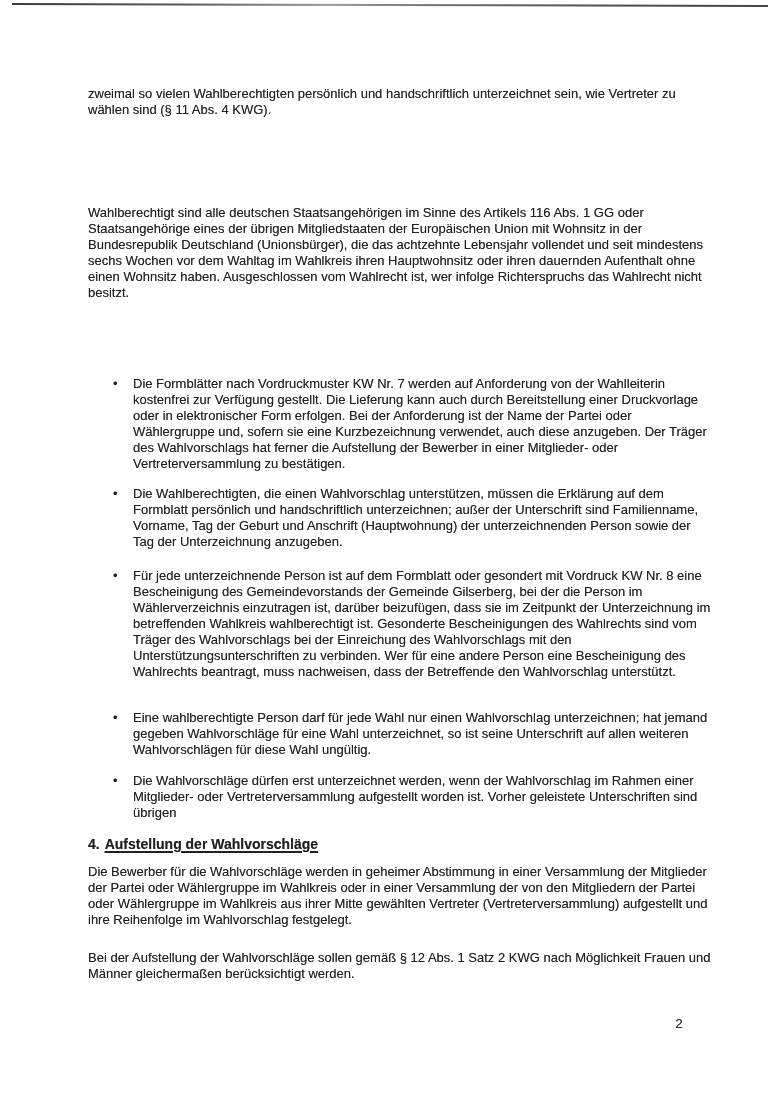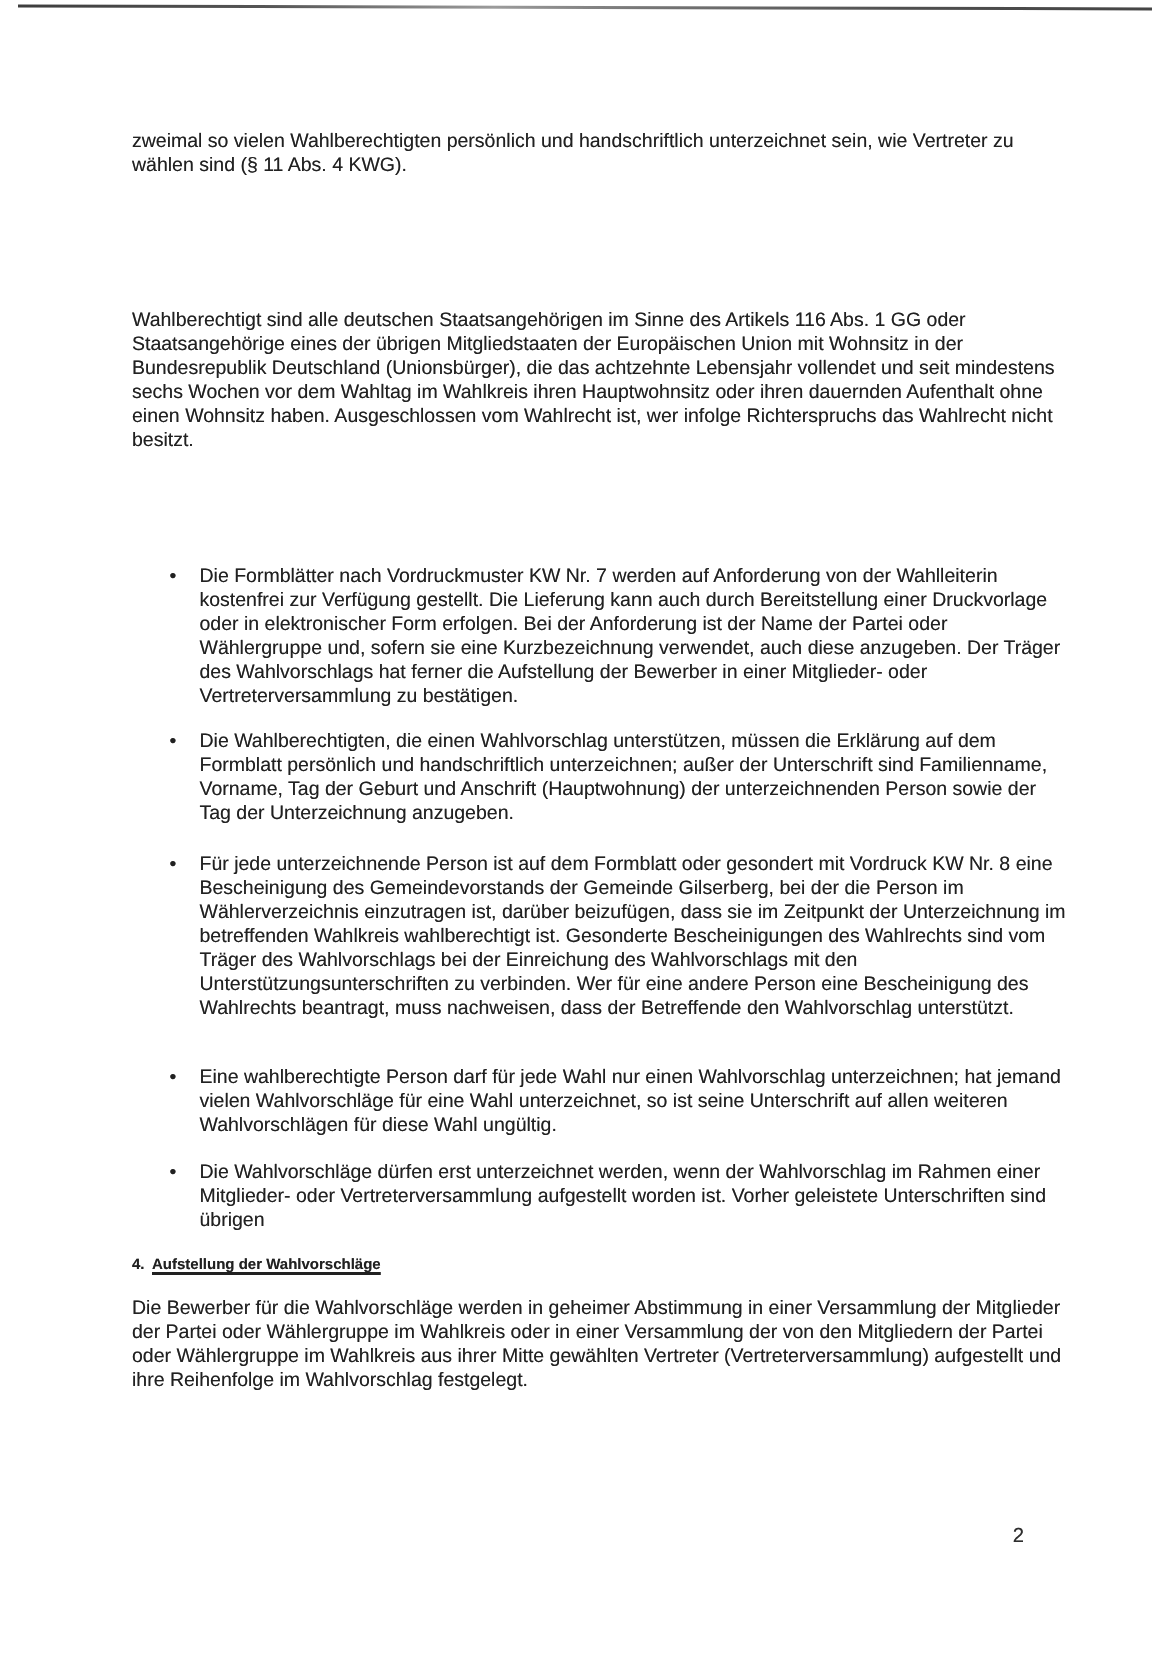--- a/index.html
+++ b/index.html
@@ -46,21 +46,21 @@
     font-size: 13px;
   }
   .bullet-item .btext {
     flex: 1 1 auto;
   }
   .heading {
     position: absolute;
     left: 88px;
     width: 625px;
     font-weight: bold;
-    font-size: 10px;
+    font-size: 14px;
   }
   .heading .hnum { margin-right: 5px; }
   .heading .htitle {
     text-decoration: underline;
     text-decoration-thickness: 1.5px;
     text-underline-offset: 2px;
   }
   .page-number {
     position: absolute;
     left: 668px;
@@ -88,28 +88,29 @@
   <div class="bullet-item" style="top:486px">
     <span class="marker">•</span>
     <span class="btext">Die Wahlberechtigten, die einen Wahlvorschlag unterstützen, müssen die Erklärung auf dem Formblatt persönlich und handschriftlich unterzeichnen; außer der Unterschrift sind Familienname, Vorname, Tag der Geburt und Anschrift (Hauptwohnung) der unterzeichnenden Person sowie der Tag der Unterzeichnung anzugeben.</span>
   </div>
   <div class="bullet-item" style="top:568px">
     <span class="marker">•</span>
     <span class="btext">Für jede unterzeichnende Person ist auf dem Formblatt oder gesondert mit Vordruck KW Nr. 8 eine Bescheinigung des Gemeindevorstands der Gemeinde Gilserberg, bei der die Person im Wählerverzeichnis einzutragen ist, darüber beizufügen, dass sie im Zeitpunkt der Unterzeichnung im betreffenden Wahlkreis wahlberechtigt ist. Gesonderte Bescheinigungen des Wahlrechts sind vom Träger des Wahlvorschlags bei der Einreichung des Wahlvorschlags mit den Unterstützungsunterschriften zu verbinden. Wer für eine andere Person eine Bescheinigung des Wahlrechts beantragt, muss nachweisen, dass der Betreffende den Wahlvorschlag unterstützt.</span>
   </div>
   <div class="bullet-item" style="top:710px">
     <span class="marker">•</span>
-    <span class="btext">Eine wahlberechtigte Person darf für jede Wahl nur einen Wahlvorschlag unterzeichnen; hat jemand vielen Wahlvorschläge für eine Wahl unterzeichnet, so ist seine Unterschrift auf allen weiteren Wahlvorschlägen für diese Wahl ungültig.</span>
+    <span class="btext">Eine wahlberechtigte Person darf für jede Wahl nur einen Wahlvorschlag unterzeichnen; hat jemand gegeben Wahlvorschläge für eine Wahl unterzeichnet, so ist seine Unterschrift auf allen weiteren Wahlvorschlägen für diese Wahl ungültig.</span>
   </div>
   <div class="bullet-item" style="top:773px">
     <span class="marker">•</span>
     <span class="btext">Die Wahlvorschläge dürfen erst unterzeichnet werden, wenn der Wahlvorschlag im Rahmen einer Mitglieder- oder Vertreterversammlung aufgestellt worden ist. Vorher geleistete Unterschriften sind übrigen</span>
   </div>
 
   <h2 class="heading" style="top:836px">
     <span class="hnum">4.</span><span class="htitle">Aufstellung der Wahlvorschläge</span>
   </h2>
 
   <p class="para" style="top:864px">Die Bewerber für die Wahlvorschläge werden in geheimer Abstimmung in einer Versammlung der Mitglieder der Partei oder Wählergruppe im Wahlkreis oder in einer Versammlung der von den Mitgliedern der Partei oder Wählergruppe im Wahlkreis aus ihrer Mitte gewählten Vertreter (Vertreterversammlung) aufgestellt und ihre Reihenfolge im Wahlvorschlag festgelegt.</p>
+  <p class="para" style="top:950px">Bei der Aufstellung der Wahlvorschläge sollen gemäß § 12 Abs. 1 Satz 2 KWG nach Möglichkeit Frauen und Männer gleichermaßen berücksichtigt werden.</p>
 
   <div class="page-number">2</div>
 
 </div>
 
 </body></html>

